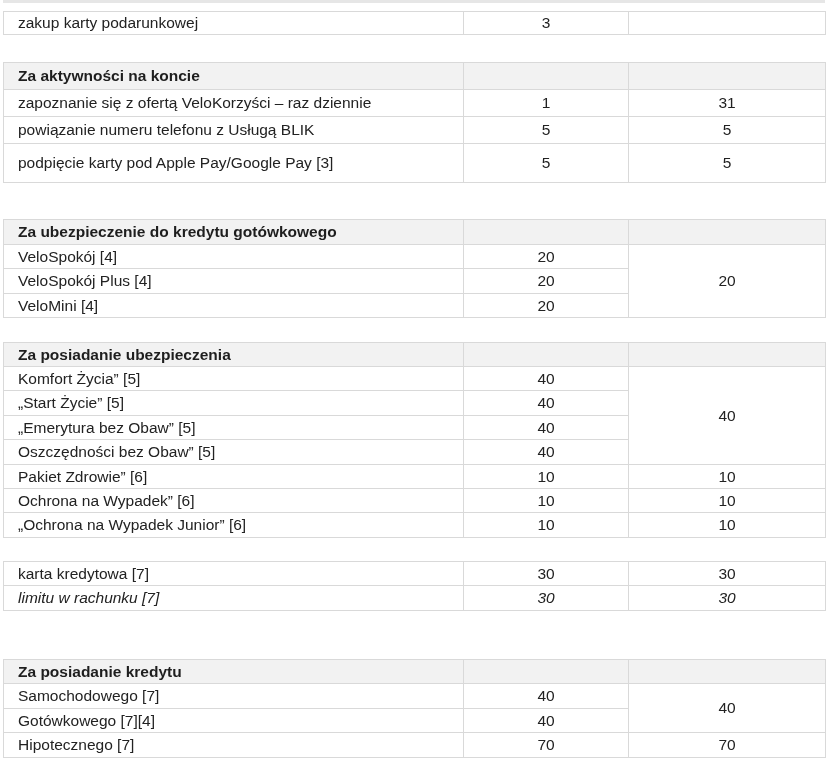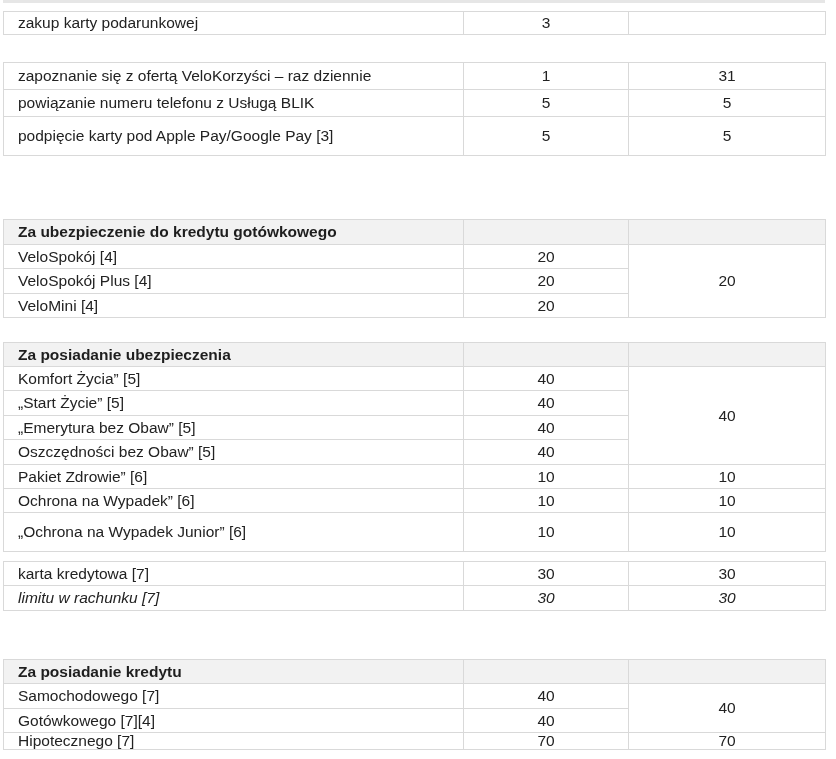--- a/index.html
+++ b/index.html
@@ -36,20 +36,25 @@
 </div>
 
 <div class="block" style="top:54px;">
   <table>
     <colgroup>
         <col class="c1">
         <col class="c2">
         <col class="c3">
       </colgroup>
     <tbody>
+        <tr class="hdr" style="height:27px;">
+      <td>Za aktywności na koncie</td>
+          <td></td>
+          <td></td>
+    </tr>
     <tr style="height:27px;">
       <td>zapoznanie się z ofertą VeloKorzyści – raz dziennie</td>
       <td class="num">1</td>
       <td class="num">31</td>
     </tr>
     <tr style="height:27px;">
       <td>powiązanie numeru telefonu z Usługą BLIK</td>
       <td class="num">5</td>
       <td class="num">5</td>
     </tr>
@@ -125,21 +130,21 @@
     <tr style="height:24px;">
       <td>Pakiet Zdrowie” [6]</td>
       <td class="num">10</td>
       <td class="num">10</td>
     </tr>
     <tr style="height:24px;">
       <td>Ochrona na Wypadek” [6]</td>
       <td class="num">10</td>
       <td class="num">10</td>
     </tr>
-    <tr style="height:39px;">
+    <tr style="height:25px;">
       <td>„Ochrona na Wypadek Junior” [6]</td>
       <td class="num">10</td>
       <td class="num">10</td>
     </tr>
   </tbody>
     </table>
 </div>
 
 <div class="block" style="top:553px;">
   <table>
@@ -178,20 +183,20 @@
     </tr>
     <tr style="height:25px;">
       <td>Samochodowego [7]</td>
       <td class="num">40</td>
       <td class="num" rowspan="2">40</td>
     </tr>
     <tr style="height:24px;">
       <td>Gotówkowego [7][4]</td>
       <td class="num">40</td>
     </tr>
-    <tr style="height:17px;">
+    <tr style="height:25px;">
       <td>Hipotecznego [7]</td>
       <td class="num">70</td>
       <td class="num">70</td>
     </tr>
   </tbody>
     </table>
 </div>
 
 </body></html>

